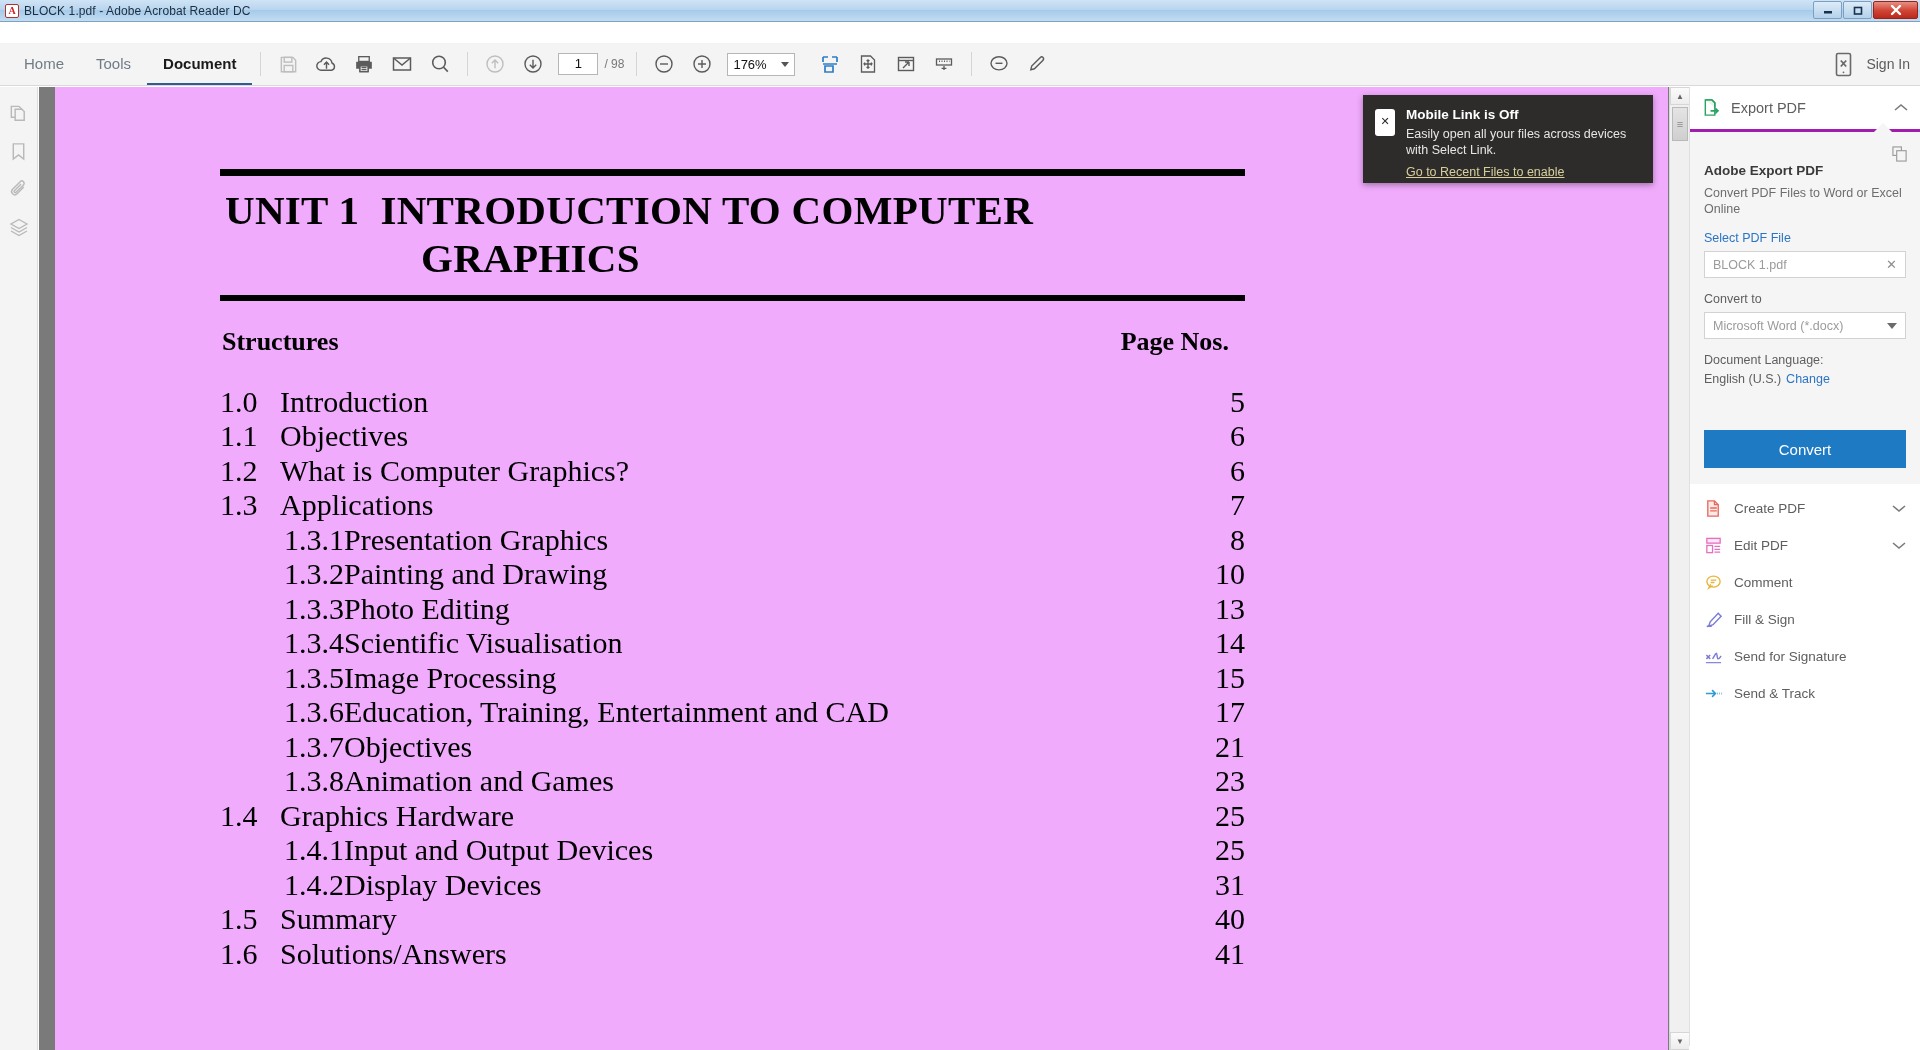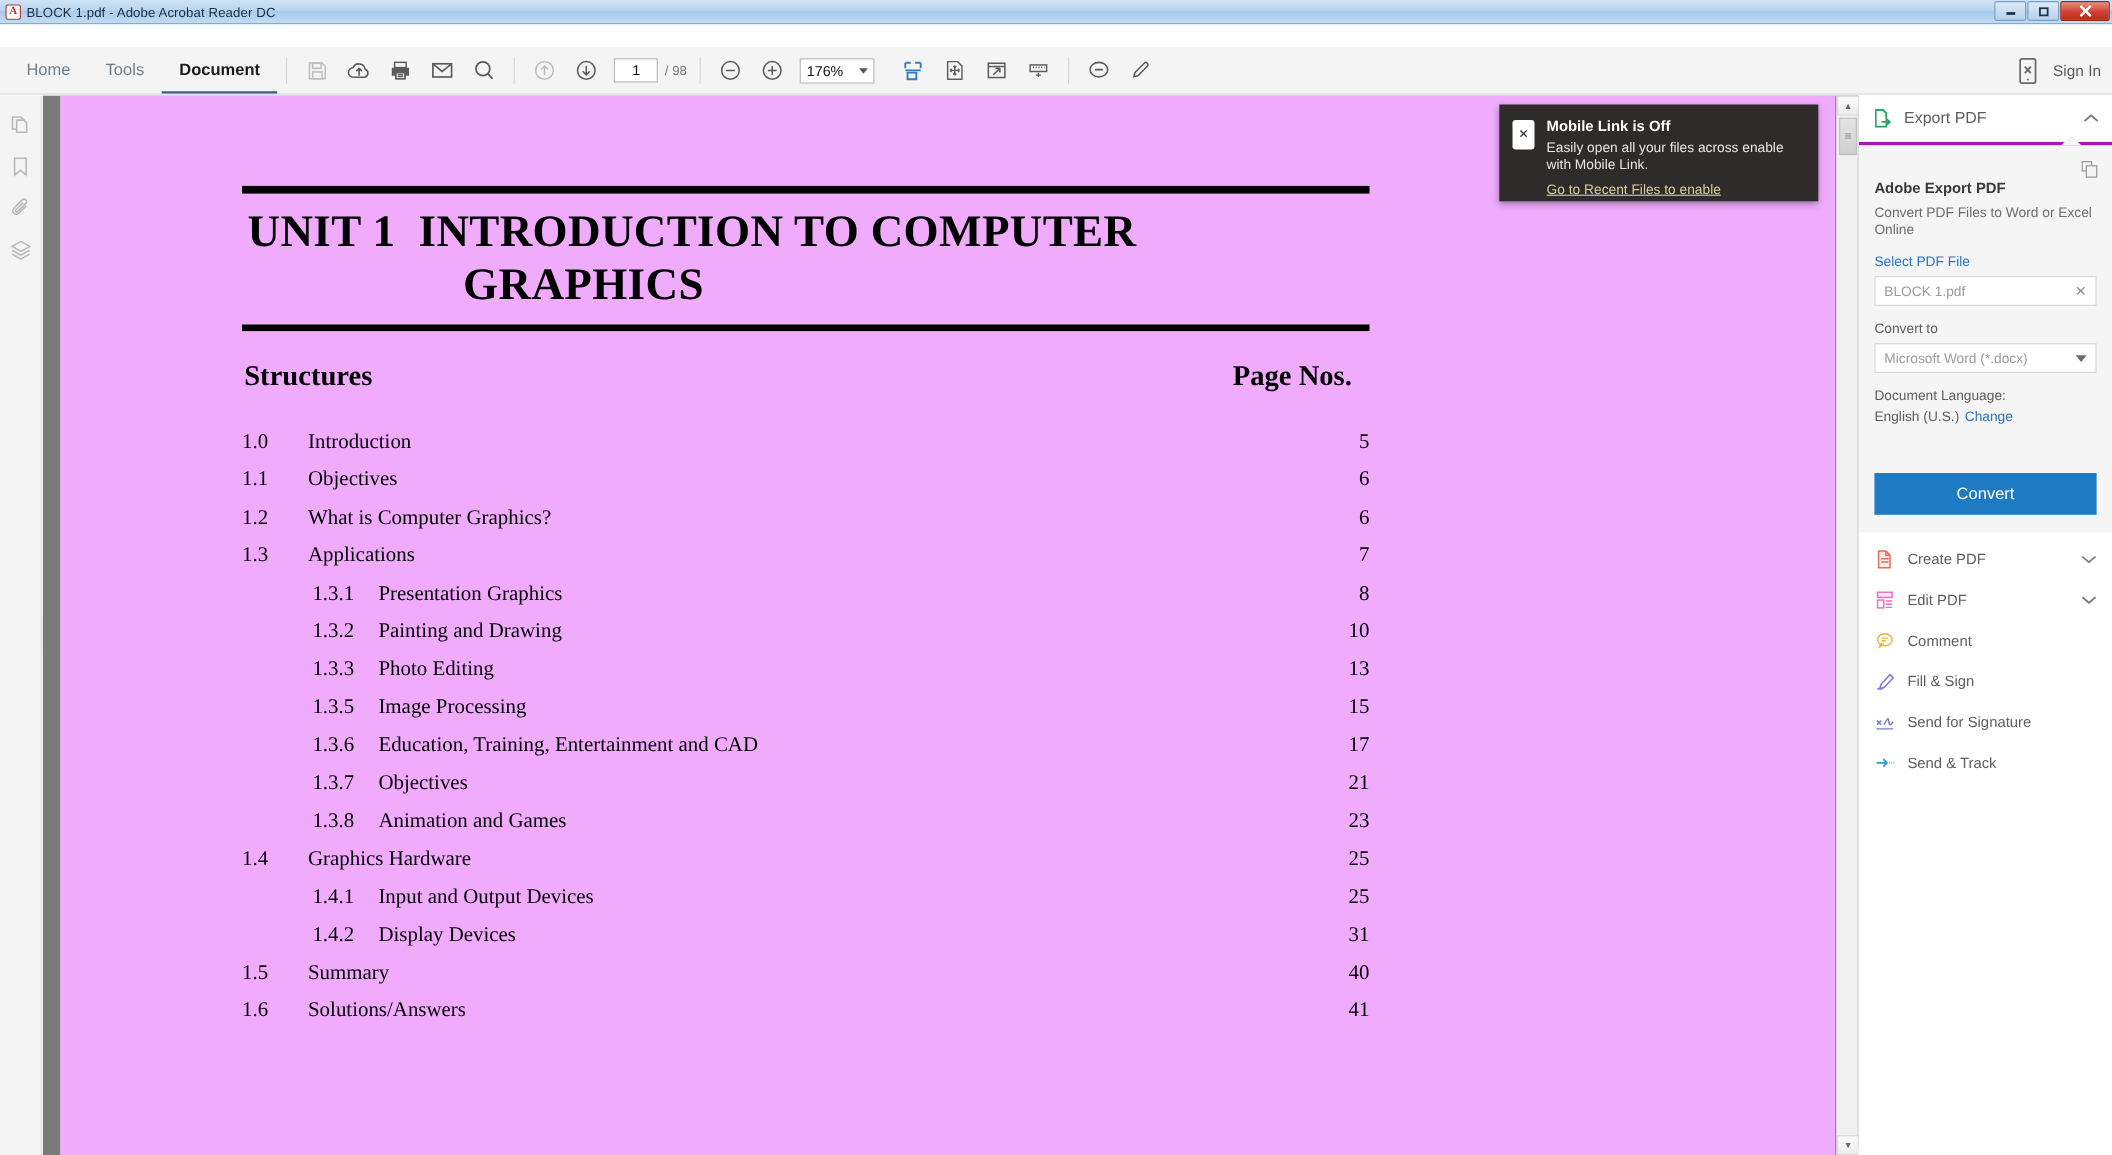--- a/index.html
+++ b/index.html
@@ -115,21 +115,21 @@
     padding: 10px 0 12px 5px; width: 1025px;
   }
   .unit-title .l2 { display: block; padding-left: 196px; }
   .toc { width: 1025px; font-family: "Liberation Serif", serif; color: #000; }
   .toc-head {
     display: flex; justify-content: space-between; font-weight: bold;
     font-size: 26px; padding: 26px 16px 0 2px;
   }
   .toc-rows { margin-top: 28px; }
   .toc-row {
-    display: flex; align-items: baseline; font-size: 19px; line-height: 34.5px;
+    display: flex; align-items: baseline; font-size: 30px; line-height: 34.5px;
   }
   .toc-num { width: 60px; flex: none; }
   .toc-row.sub .toc-num { width: 60px; margin-left: 64px; }
   .toc-label { flex: 1; }
   .toc-page { width: 80px; text-align: right; flex: none; }
   .toc-row.sub .toc-page { width: 68px; }
 
   
   .docscroll {
     position: absolute; right: 0; top: 0; width: 20px; bottom: 0;
@@ -462,20 +462,25 @@
                 <span class="toc-num">1.3.2</span>
                 <span class="toc-label">Painting and Drawing</span>
                 <span class="toc-page">10</span>
               </div>
               <div class="toc-row sub">
                 <span class="toc-num">1.3.3</span>
                 <span class="toc-label">Photo Editing</span>
                 <span class="toc-page">13</span>
               </div>
               <div class="toc-row sub">
+                <span class="toc-num">1.3.4</span>
+                <span class="toc-label">Scientific Visualisation</span>
+                <span class="toc-page">14</span>
+              </div>
+              <div class="toc-row sub">
                 <span class="toc-num">1.3.5</span>
                 <span class="toc-label">Image Processing</span>
                 <span class="toc-page">15</span>
               </div>
               <div class="toc-row sub">
                 <span class="toc-num">1.3.6</span>
                 <span class="toc-label">Education, Training, Entertainment and CAD</span>
                 <span class="toc-page">17</span>
               </div>
               <div class="toc-row sub">
@@ -523,21 +528,21 @@
       <div class="ds-arrow up">▲</div>
       <div class="ds-thumb"></div>
       <div class="ds-arrow dn">▼</div>
     </div>
   </div>
 
   <div class="popup">
     <div class="popup-icon"></div>
     <div style="flex:1">
       <div class="popup-title">Mobile Link is Off</div>
-      <div class="popup-body">Easily open all your files across enable with Mobile Link.</div>
+      <div class="popup-body">Easily open all your files across devices with Select Link.</div>
       <a class="popup-link">Go to Recent Files to enable</a>
     </div>
   </div>
 
   <div class="rightpanel">
 
     <div class="rp-head">
       <span class="mini">
         <svg width="19" height="19" viewBox="0 0 20 20" fill="none" stroke="#2ba262" stroke-width="1.5">
           <path d="M3.5 2h7l3 3v5" fill="#e6f6ed"></path>

